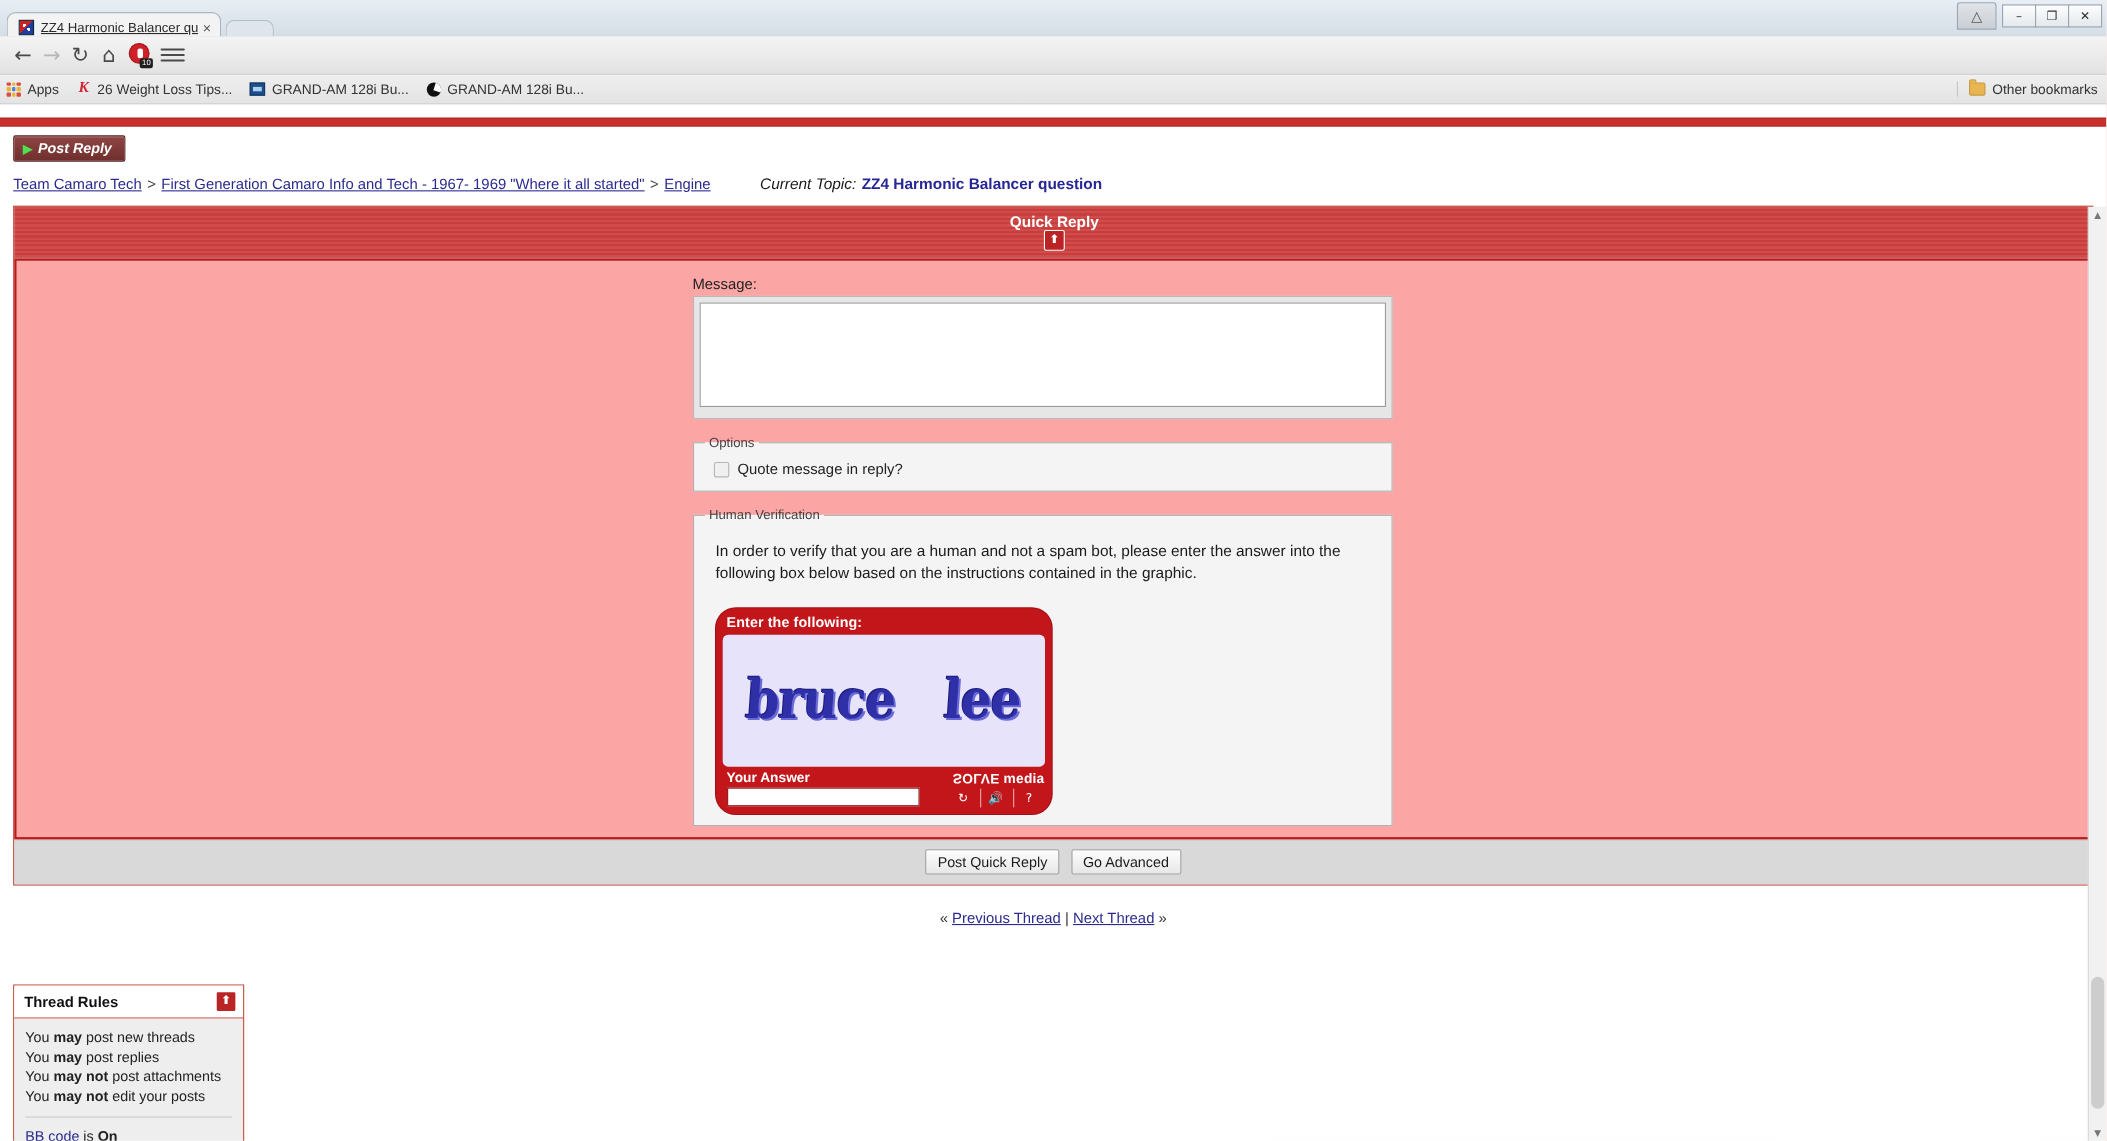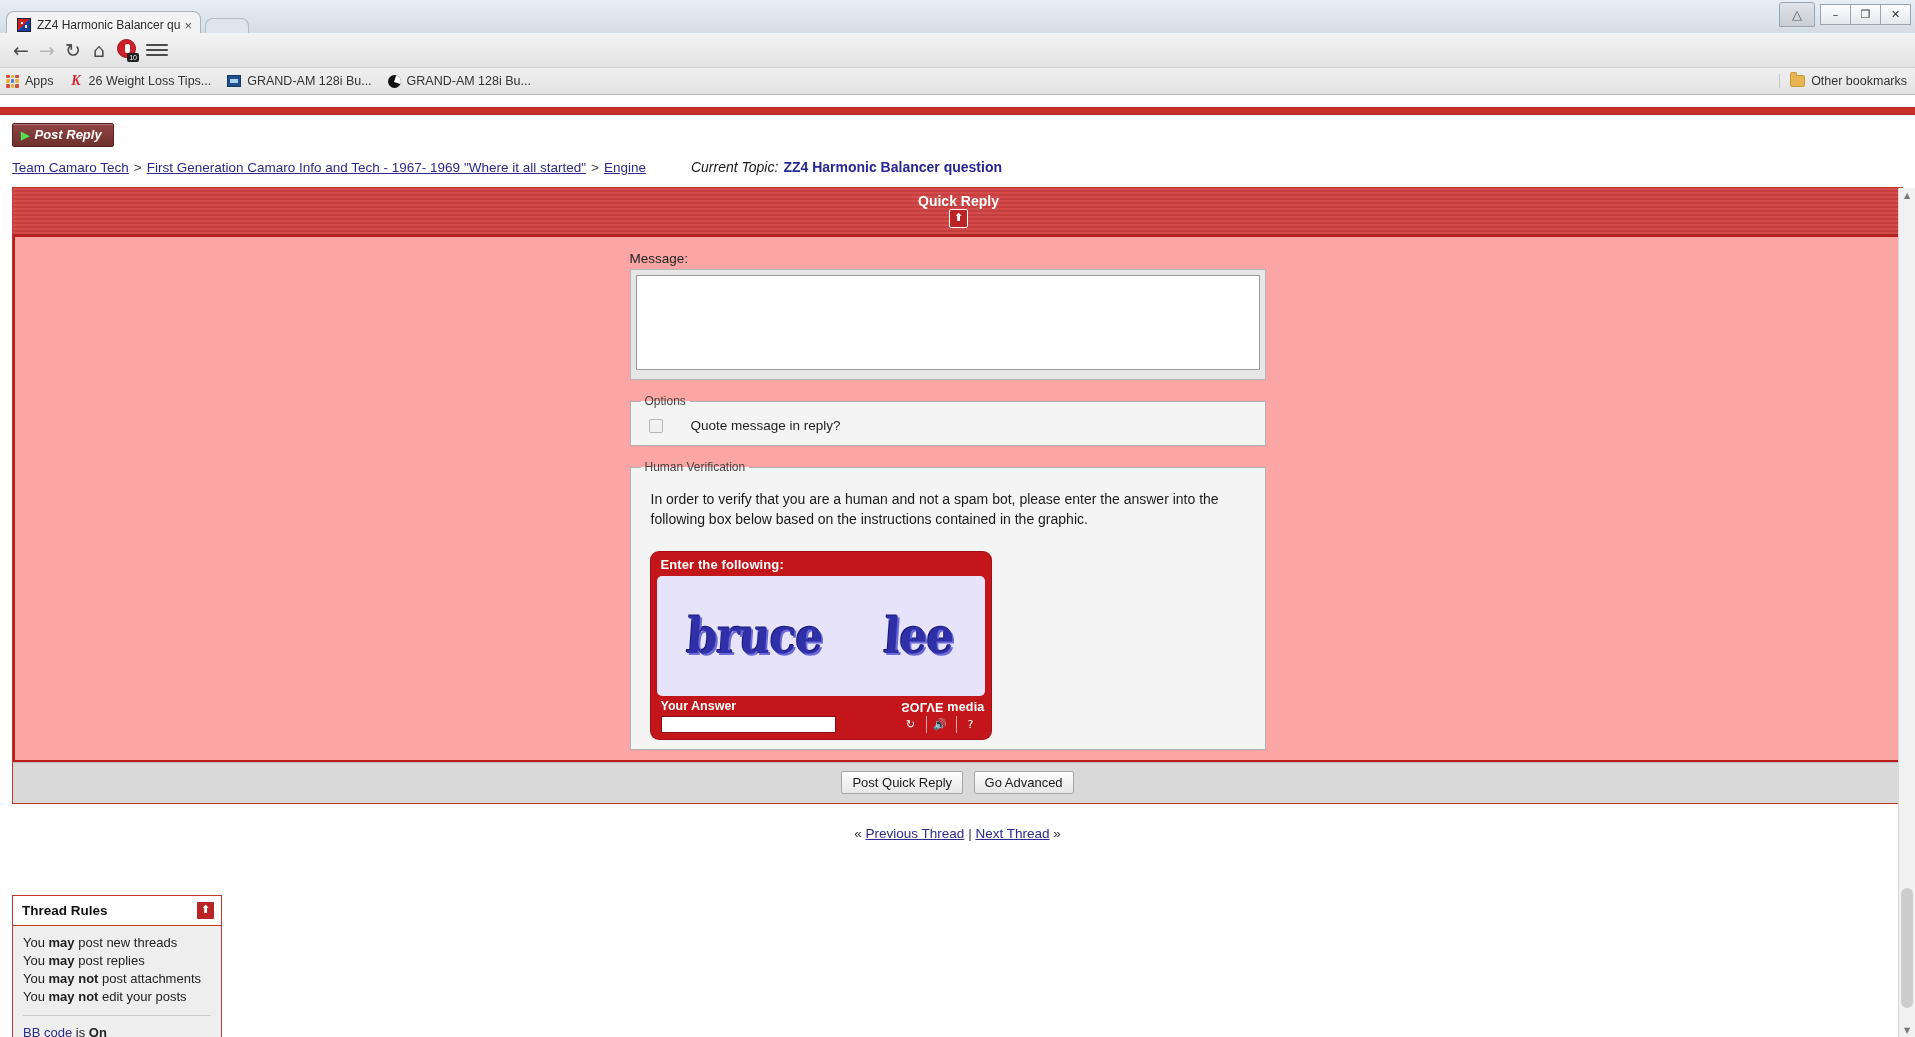--- a/index.html
+++ b/index.html
@@ -68,20 +68,21 @@
       radial-gradient(circle at 25% 25%, #fff 0 1.5px, transparent 1.5px),
       radial-gradient(circle at 75% 70%, #fff 0 1.5px, transparent 1.5px);
   }
   .tab-title {
     font-size: 12px;
     color: #2a2a2a;
     white-space: nowrap;
     overflow: hidden;
     flex: 1 1 auto;
     text-overflow: clip;
+    text-decoration: underline;
   }
   .tab-close {
     font-size: 13px;
     color: #555;
     margin-left: 4px;
     cursor: pointer;
     line-height: 1;
   }
   .newtab {
     width: 42px; height: 19px;
@@ -455,21 +456,20 @@
     font-size: 12px;
     color: #444;
     padding: 0 4px;
   }
   .chkrow {
     display: flex;
     align-items: center;
     font-size: 13.5px;
     color: #222;
     padding: 4px 0 2px 8px;
-    gap: 20px;
   }
   .chk {
     width: 12px; height: 12px;
     border: 1px solid #b5b5b5;
     background: #f0f0f0;
     border-radius: 2px;
     margin-right: 8px;
     flex: 0 0 auto;
   }
   .hv-box {
@@ -478,24 +478,24 @@
   .hv-text {
     font-size: 14px;
     color: #1a1a1a;
     line-height: 1.42;
     padding: 10px 8px 0 10px;
     max-width: 600px;
   }
 
   
   .captcha {
-    width: 340px;
+    width: 305px;
     margin: 22px 0 0 10px;
     background: #c2161b;
-    border-radius: 8px;
+    border-radius: 18px;
     padding: 2px;
     box-sizing: border-box;
     box-shadow: 0 0 0 1px #a30f14;
   }
   .cap-label {
     color: #fff;
     font-size: 13px;
     font-weight: bold;
     padding: 3px 6px 4px 8px;
     letter-spacing: .1px;

